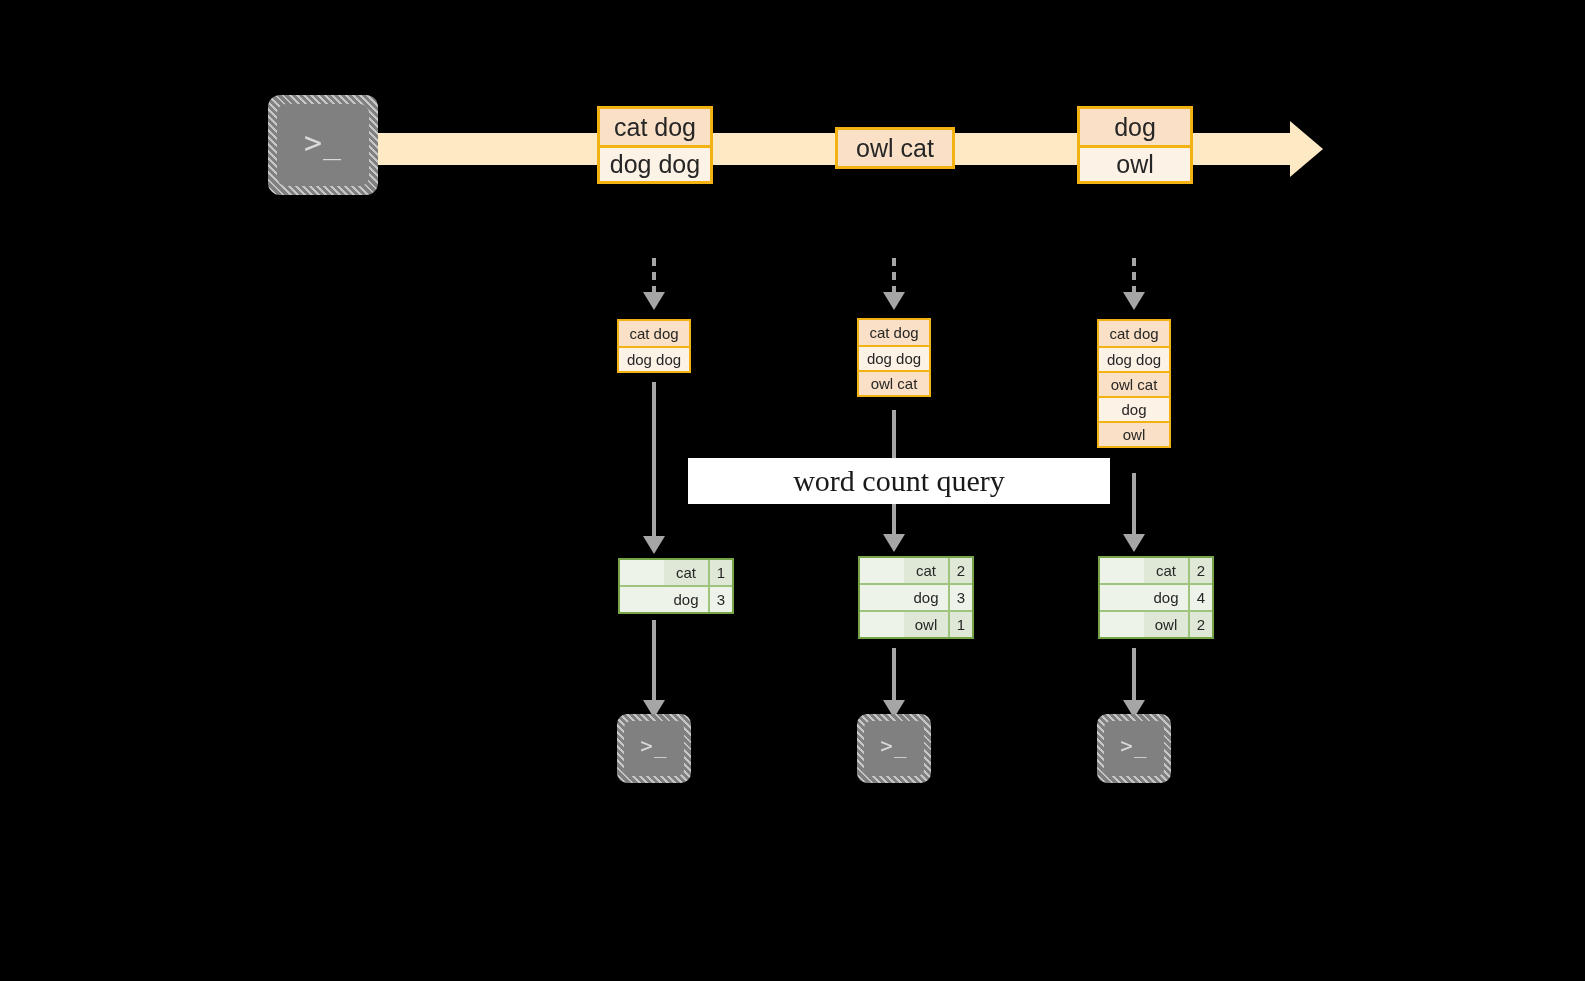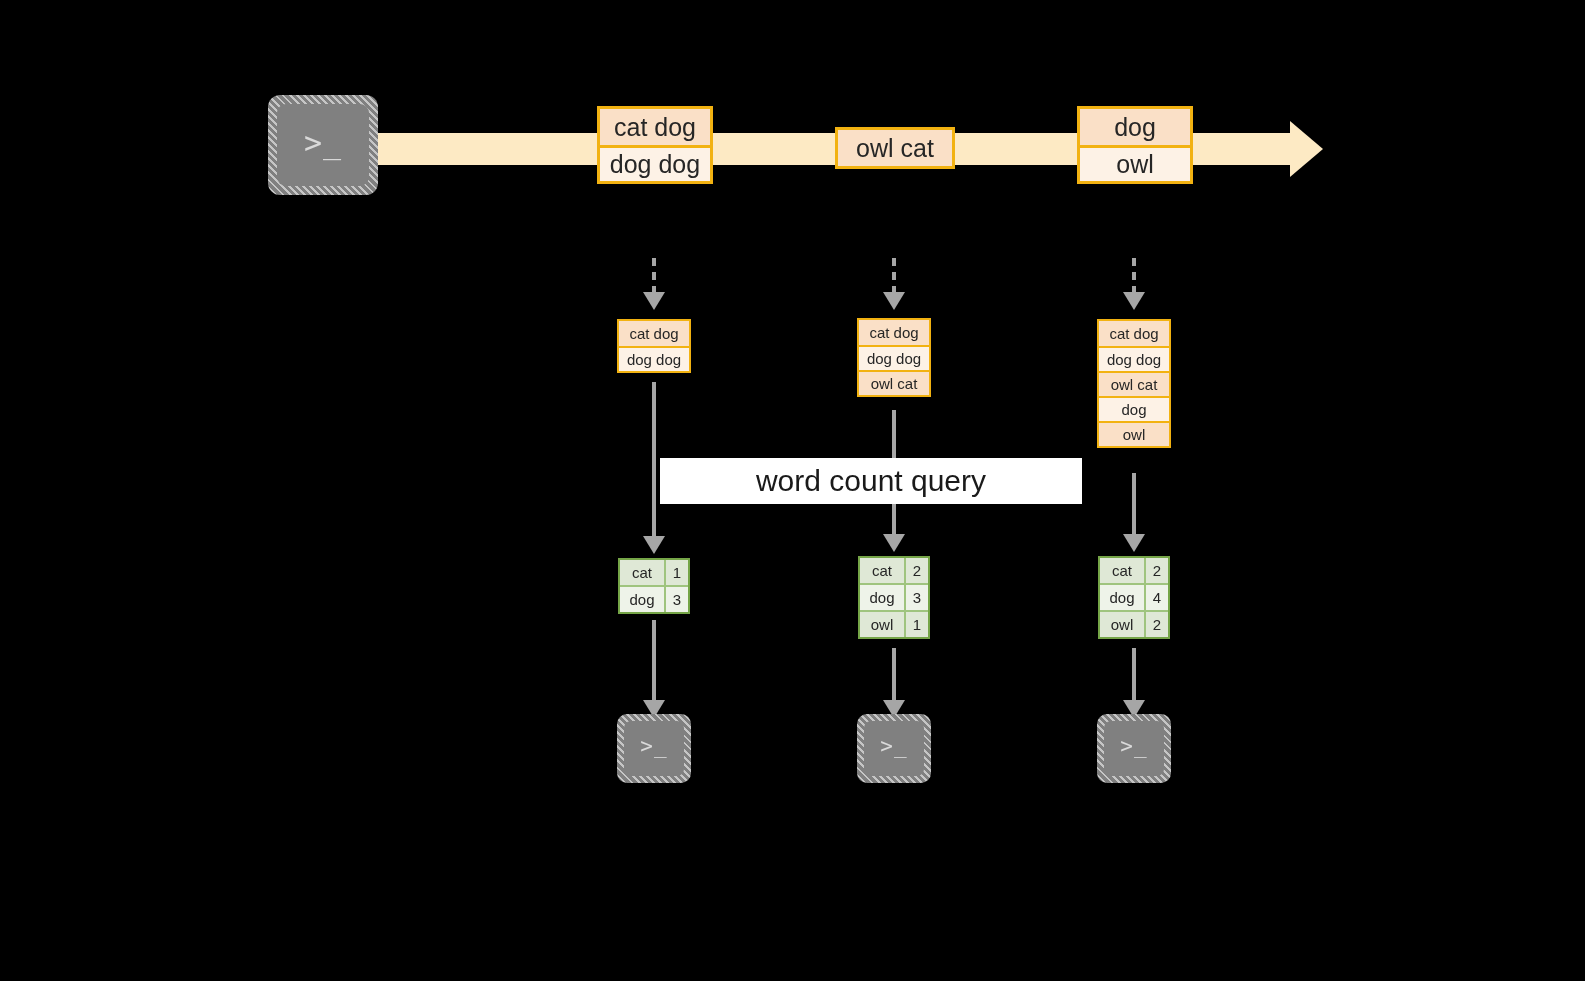--- a/index.html
+++ b/index.html
@@ -89,20 +89,21 @@
   
   .cnt-table {
     position: absolute;
     box-sizing: border-box;
     border: 2px solid #75a547;
     background: #eef3e9;
   }
   .cnt-row {
     display: flex;
     height: 25px;
+    padding-left: 44px;
   }
   .cnt-row + .cnt-row { border-top: 2px solid #9fc47e; }
   .cnt-cell {
     box-sizing: border-box;
     display: flex;
     align-items: center;
     justify-content: center;
     font-size: 15px;
     color: #262626;
   }
@@ -263,15 +264,15 @@
   </div>
 
   <div class="vline" style="left:1132px; top:648px; height:54px;"></div>
   <div class="vhead" style="left:1123px; top:700px;"></div>
 
   <div class="terminal small" style="left:1097px; top:714px; width:74px; height:69px;">
     <div class="inner"></div>
     <span class="prompt">&gt;_</span>
   </div>
 
-  <div class="query-label" style="left:660px; top:458px; width:422px; height:46px;">word count query</div>
+  <div class="query-label" style="left:688px; top:458px; width:422px; height:46px;font-family:Liberation Serif, serif;">word count query</div>
 
 </div>
 
 </body></html>

